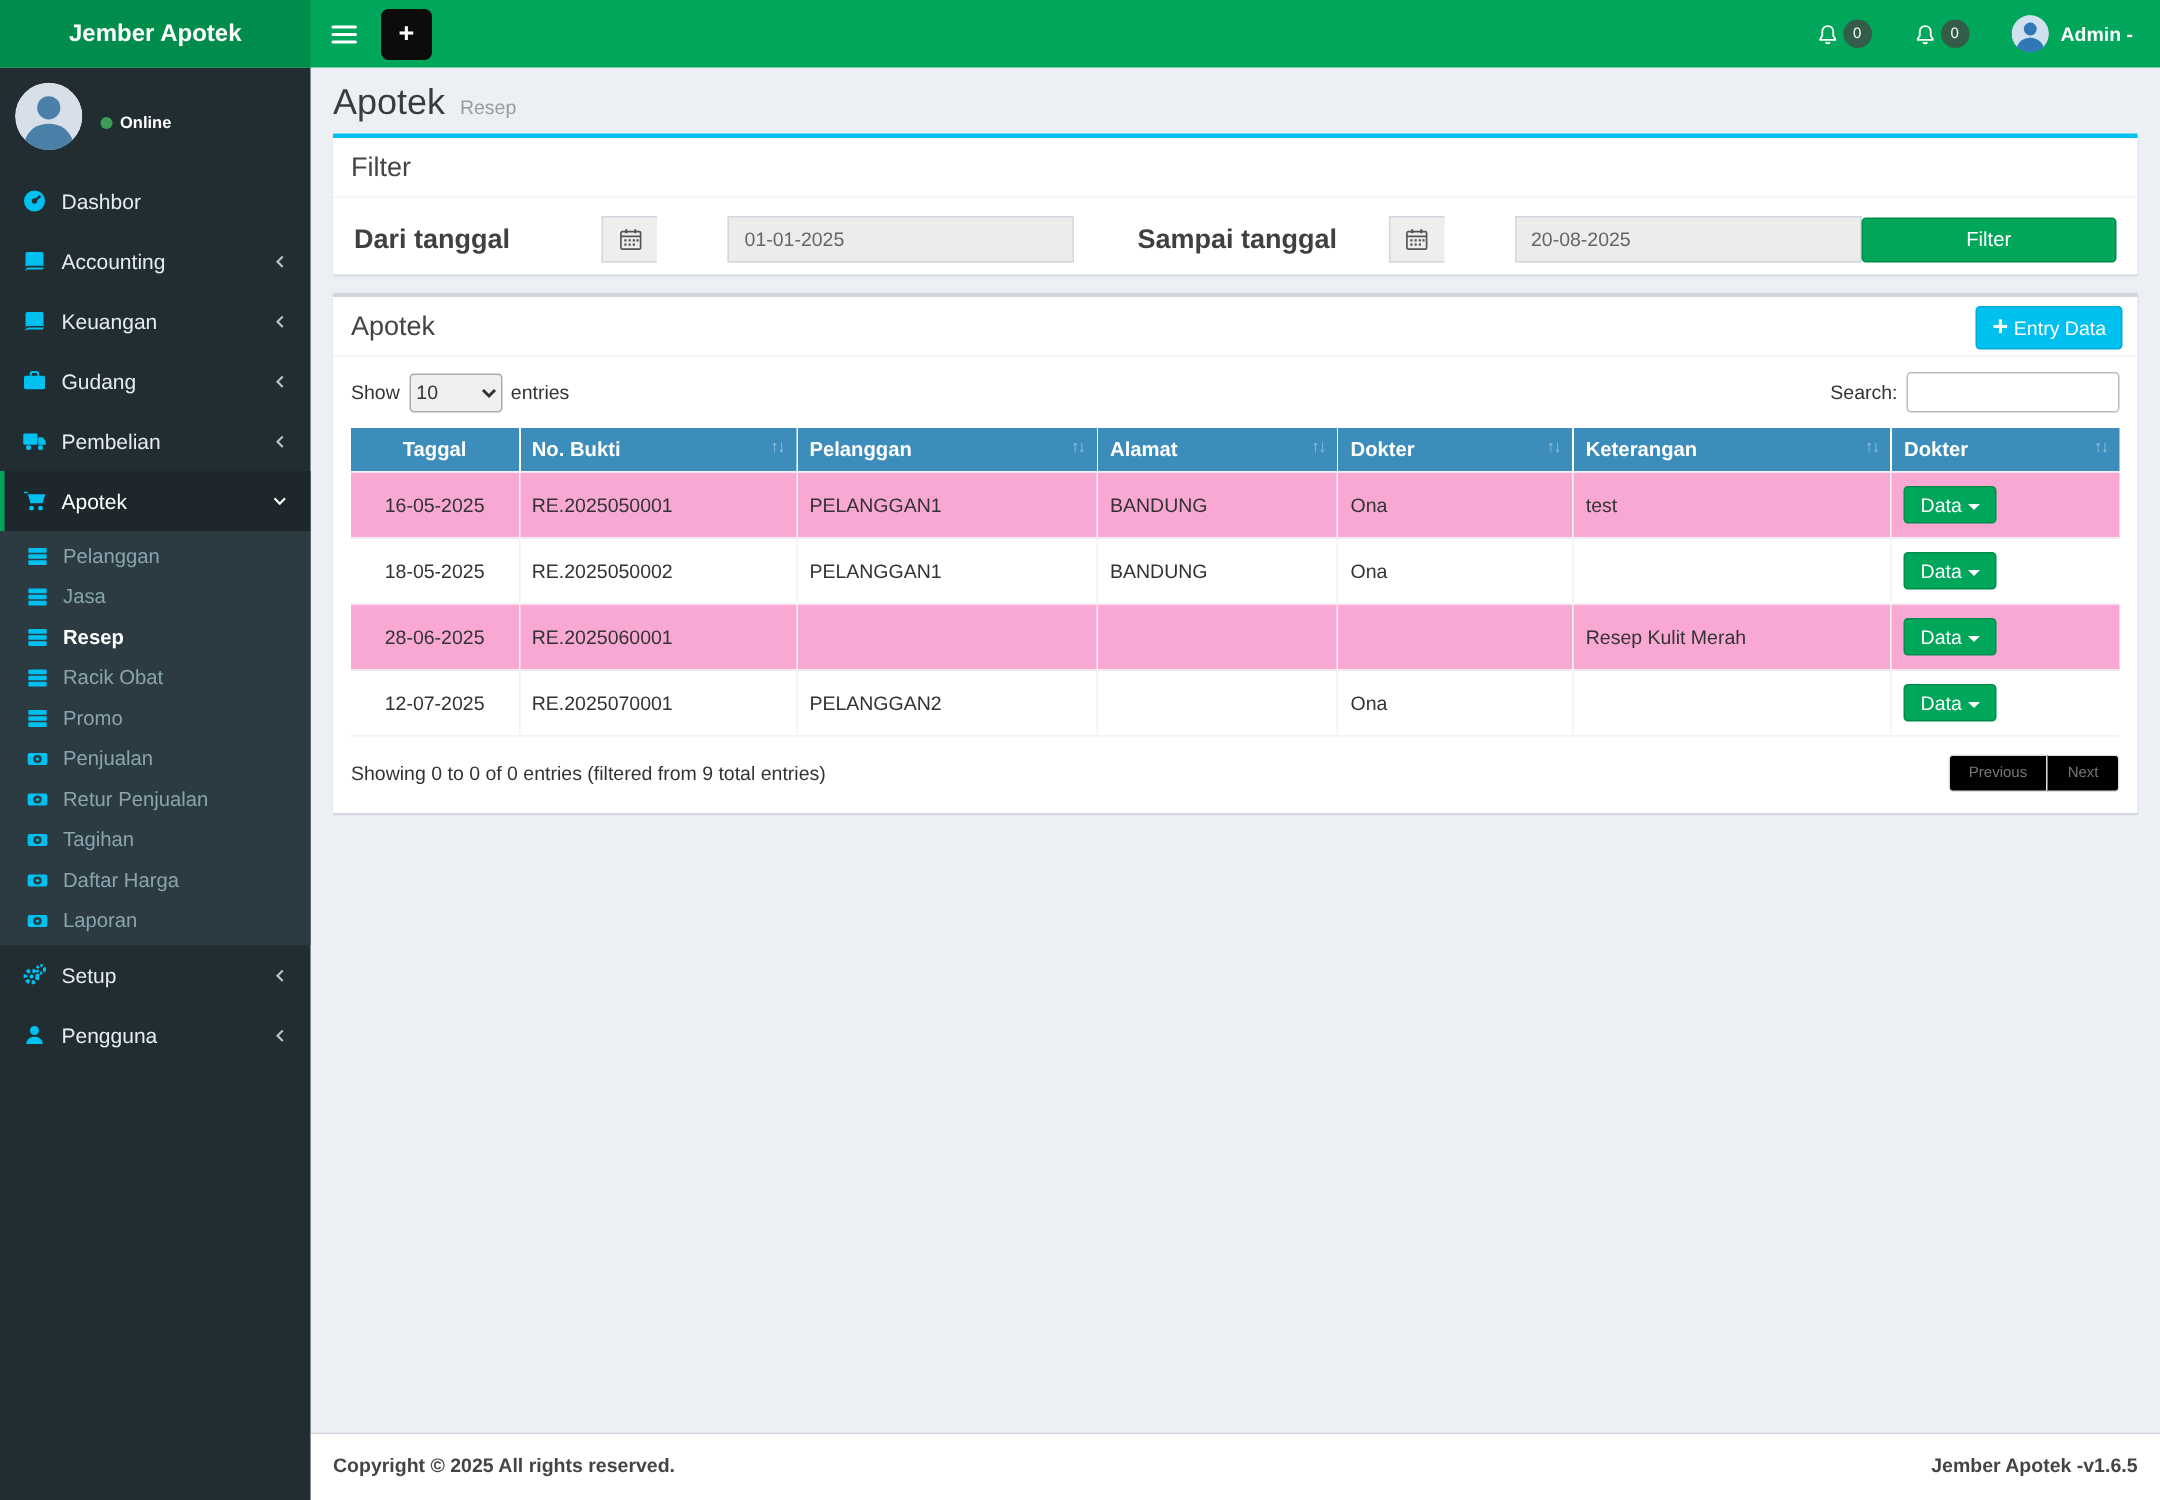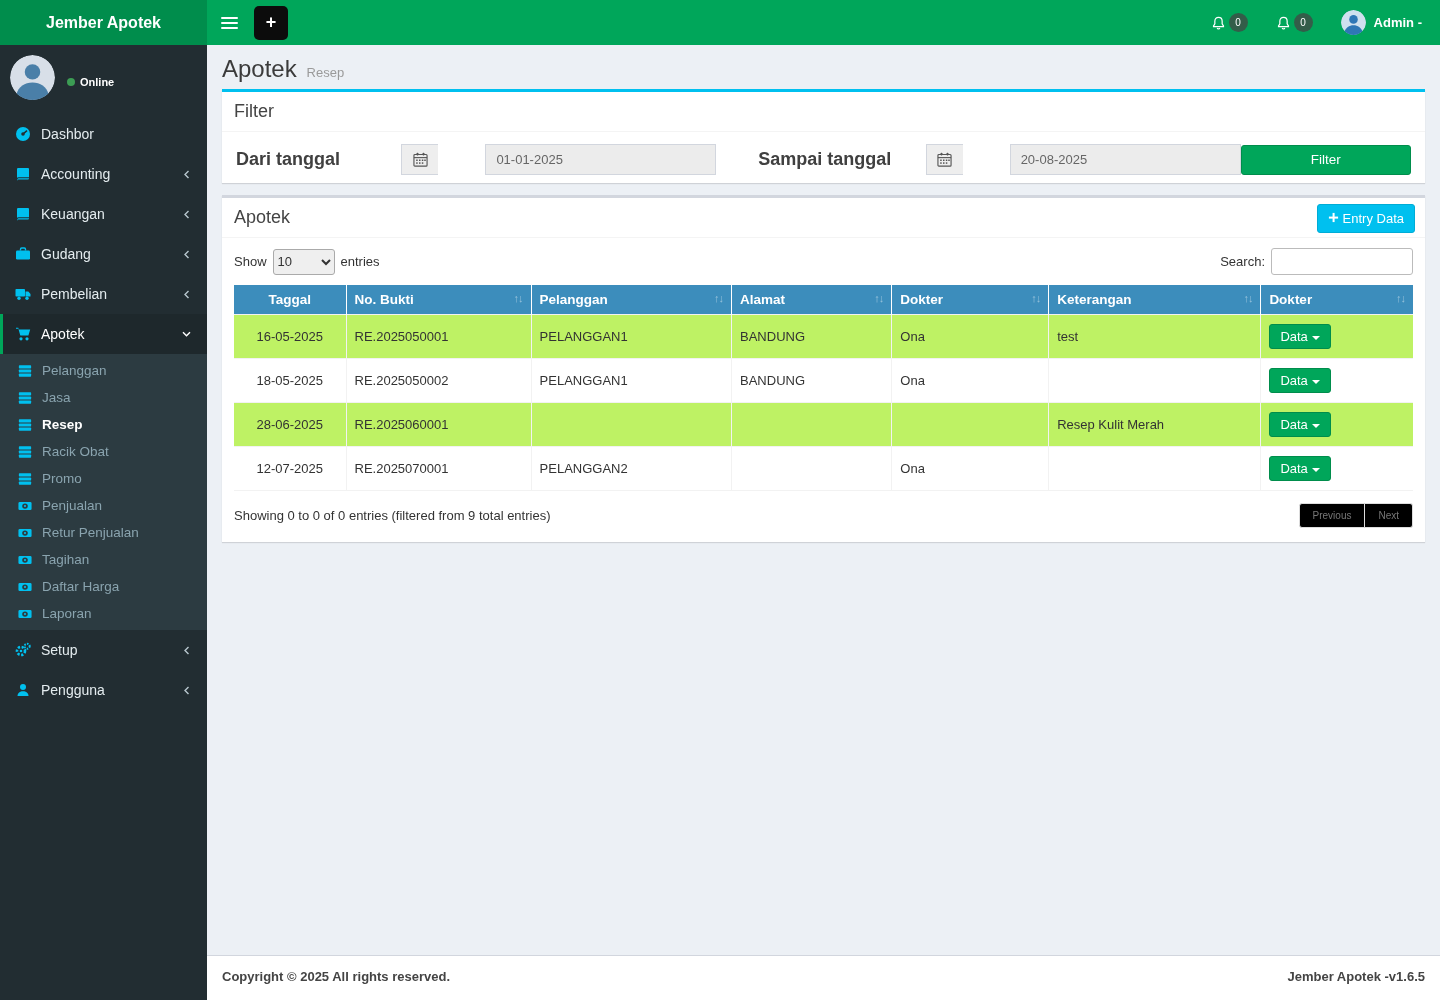--- a/index.html
+++ b/index.html
@@ -95,21 +95,21 @@
   
   table.dt { width:100%; border-collapse:collapse; border-bottom:1px solid #ddd; }
   table.dt th { background:#3c8dbc; color:#fff; font-size:13.5px; font-weight:bold; text-align:left;
                 padding:7px 8px; border-right:1px solid rgba(255,255,255,.35); position:relative; cursor:pointer; }
   table.dt th:last-child { border-right:none; }
   table.dt th.center { text-align:center; }
   table.dt th .sort { float:right; font-size:11px; color:rgba(255,255,255,.45); letter-spacing:-1px; }
   table.dt td { font-size:13px; color:#333; padding:9px 8px; border:1px solid #f2f2f2; vertical-align:middle; }
   table.dt td:first-child { border-left:none; text-align:center; }
   table.dt td:last-child { border-right:none; }
-  table.dt tr.odd td { background:#bef264; }
+  table.dt tr.odd td { background:#f9a8d4; }
   .btn-data { background:#00a65a; border:1px solid #008d4c; color:#fff; font-size:13px; border-radius:3px;
               padding:4px 10px; cursor:pointer; font-family:"Liberation Sans",sans-serif; }
   .caret { display:inline-block; width:0; height:0; border-left:4px solid transparent;
            border-right:4px solid transparent; border-top:4px solid #fff; margin-left:4px; vertical-align:middle; }
   
   .table-footer { display:flex; align-items:center; margin-top:12px; }
   .dt-info { font-size:13px; color:#333; }
   .paginate { margin-left:auto; display:flex; }
   .page-btn { font-size:10px; color:#777; background:#000000; border:1px solid #ddd; padding:6px 13px; cursor:pointer; }
   .page-btn.prev { border-radius:3px 0 0 3px; }

